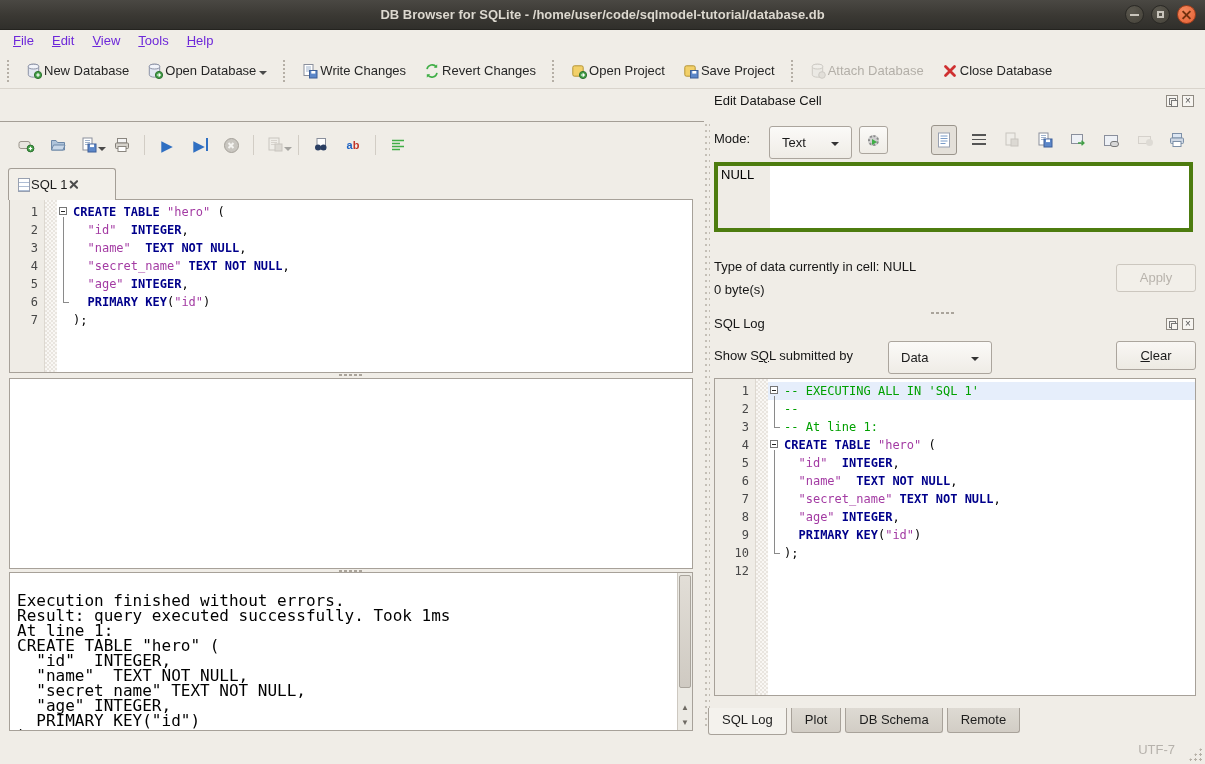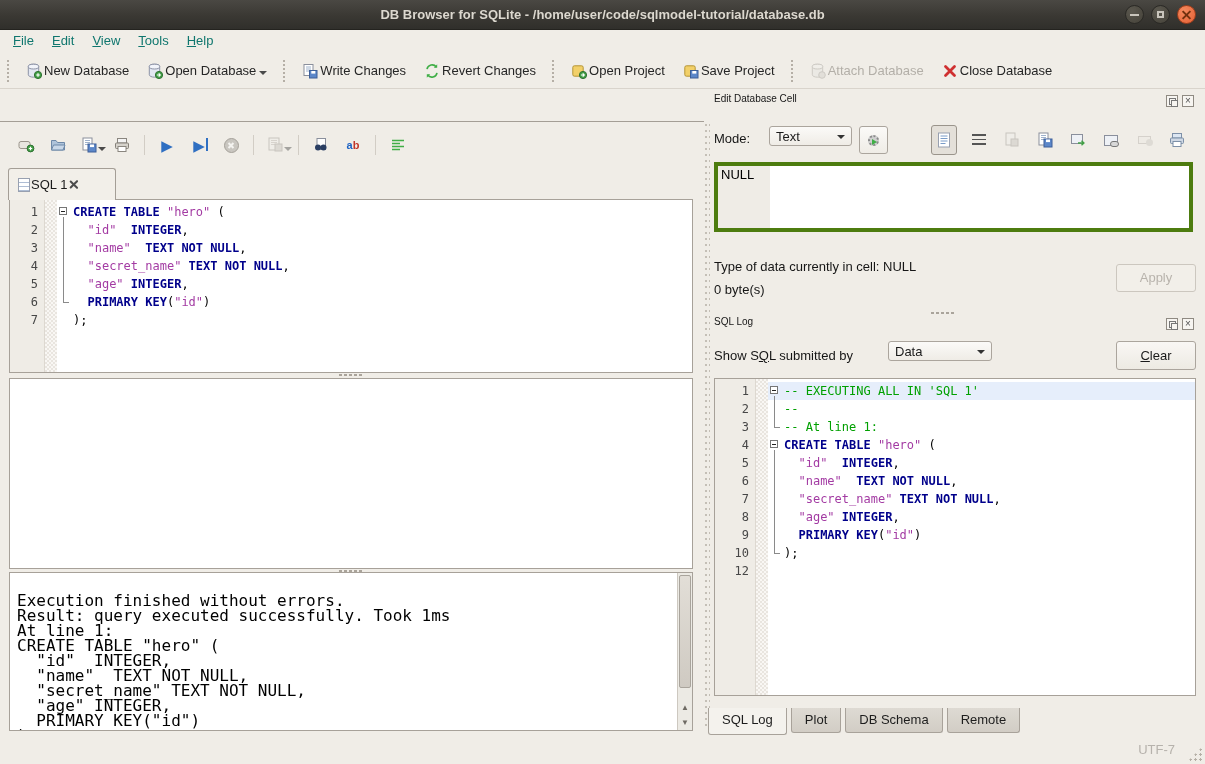--- a/index.html
+++ b/index.html
@@ -19,21 +19,21 @@
   .wbtn.close{background:radial-gradient(circle at 35% 30%,#f58a5e,#e45f34);border:1px solid #a33f1c;}
   .wbtn .bar{position:absolute;left:4px;right:4px;top:8px;height:2px;background:#c9c5bc;}
   .wbtn .sq{position:absolute;left:5px;top:5px;width:7px;height:7px;border:2px solid #c9c5bc;}
   .xmark{position:absolute;left:50%;top:50%;width:9px;height:9px;transform:translate(-50%,-50%);}
   .xmark::before,.xmark::after{content:"";position:absolute;left:50%;top:-1px;bottom:-1px;width:2px;background:#72300f;}
   .xmark::before{transform:translateX(-50%) rotate(45deg);}
   .xmark::after{transform:translateX(-50%) rotate(-45deg);}
 
   
   .menubar{position:absolute;top:30px;left:0;right:0;height:23px;display:flex;padding-left:4px;}
-  .menu-item{padding:0 9px;line-height:22px;color:#0f766e;}
+  .menu-item{padding:0 9px;line-height:22px;color:#6d28d9;}
   .accel{text-decoration:underline;}
 
   
   .toolbar{position:absolute;top:53px;left:0;right:0;height:36px;display:flex;align-items:center;
     border-bottom:1px solid #d9d4cc;}
   .grip{width:5px;height:24px;margin:0 6px;
     background-image:radial-gradient(#b5afa6 30%,transparent 32%);background-size:4px 4px;}
   .tb-btn{display:flex;align-items:center;gap:2px;padding:4px 9px;color:#262626;white-space:nowrap;}
   .tb-btn.disabled{color:#b3afa8;}
   .tb-btn.disabled svg{opacity:.45;}
@@ -112,31 +112,31 @@
     border:1px solid #a7a199;overflow:hidden;}
   .results .rtext{position:absolute;left:7px;top:20px;right:20px;
     font-family:"DejaVu Sans Mono",monospace;font-size:16px;line-height:15px;white-space:pre;color:#000;}
   .sbar{position:absolute;top:0;right:0;bottom:0;width:15px;background:#eceae4;border-left:1px solid #cdc8c0;}
   .sb-thumb{position:absolute;left:1px;right:1px;top:2px;height:72%;
     background:linear-gradient(#e2ded7,#cfcac2);border:1px solid #a9a49c;border-radius:2px;}
   .sb-btn{position:absolute;left:0;right:0;height:15px;font-size:8px;color:#6e6a63;text-align:center;line-height:15px;}
   .sb-up{bottom:15px;}.sb-down{bottom:0;}
 
   
-  .dock-title{position:absolute;font-size:10px;color:#161616;}
+  .dock-title{position:absolute;font-size:13px;color:#161616;}
   .dock-btns{position:absolute;display:flex;gap:4px;}
   .dk{width:12px;height:12px;border:1px solid #8f8a82;background:#f7f5f1;position:relative;
     font-size:10px;line-height:10px;text-align:center;color:#555;}
   .dk.float::before{content:"";position:absolute;left:2px;top:2px;width:5px;height:5px;border:1px solid #777;}
   .dk.float::after{content:"";position:absolute;left:4px;top:4px;width:5px;height:5px;border:1px solid #777;background:#f7f5f1;}
 
   .label{position:absolute;color:#161616;}
-  .combo{position:absolute;height:20px;background:linear-gradient(#fbfaf8,#efece6);
+  .combo{position:absolute;height:33px;background:linear-gradient(#fbfaf8,#efece6);
     border:1px solid #aba59d;border-radius:3px;display:flex;align-items:center;
-    padding:0 6px;justify-content:space-between;color:#1a1a1a;}
+    padding:0 12px;justify-content:space-between;color:#1a1a1a;}
   .combo .caret{margin:6px 0 0 6px;border-top-color:#333;}
   .btn{position:absolute;background:linear-gradient(#f9f7f4,#edeae3);border:1px solid #aba59d;
     border-radius:3px;text-align:center;color:#1a1a1a;}
   .btn.disabled{background:#f2efe9;border-color:#ccc7bf;color:#b8b3ac;}
   .iconbtn{position:absolute;width:26px;height:26px;display:flex;align-items:center;justify-content:center;}
   .iconbtn.framed{border:1px solid #aba59d;border-radius:3px;background:linear-gradient(#fbfaf8,#efece6);}
   .iconbtn.pressed{border:1px solid #9a948b;border-radius:3px;background:#e4e0d9;}
   .gear{width:11px;height:11px;border:2.5px dotted #8a8a8a;border-radius:50%;position:relative;background:#cfcfcf;}
   .gear::after{content:"";position:absolute;left:2px;top:2px;width:0;height:0;
     border:3px solid transparent;border-left:5px solid #3fae46;}

